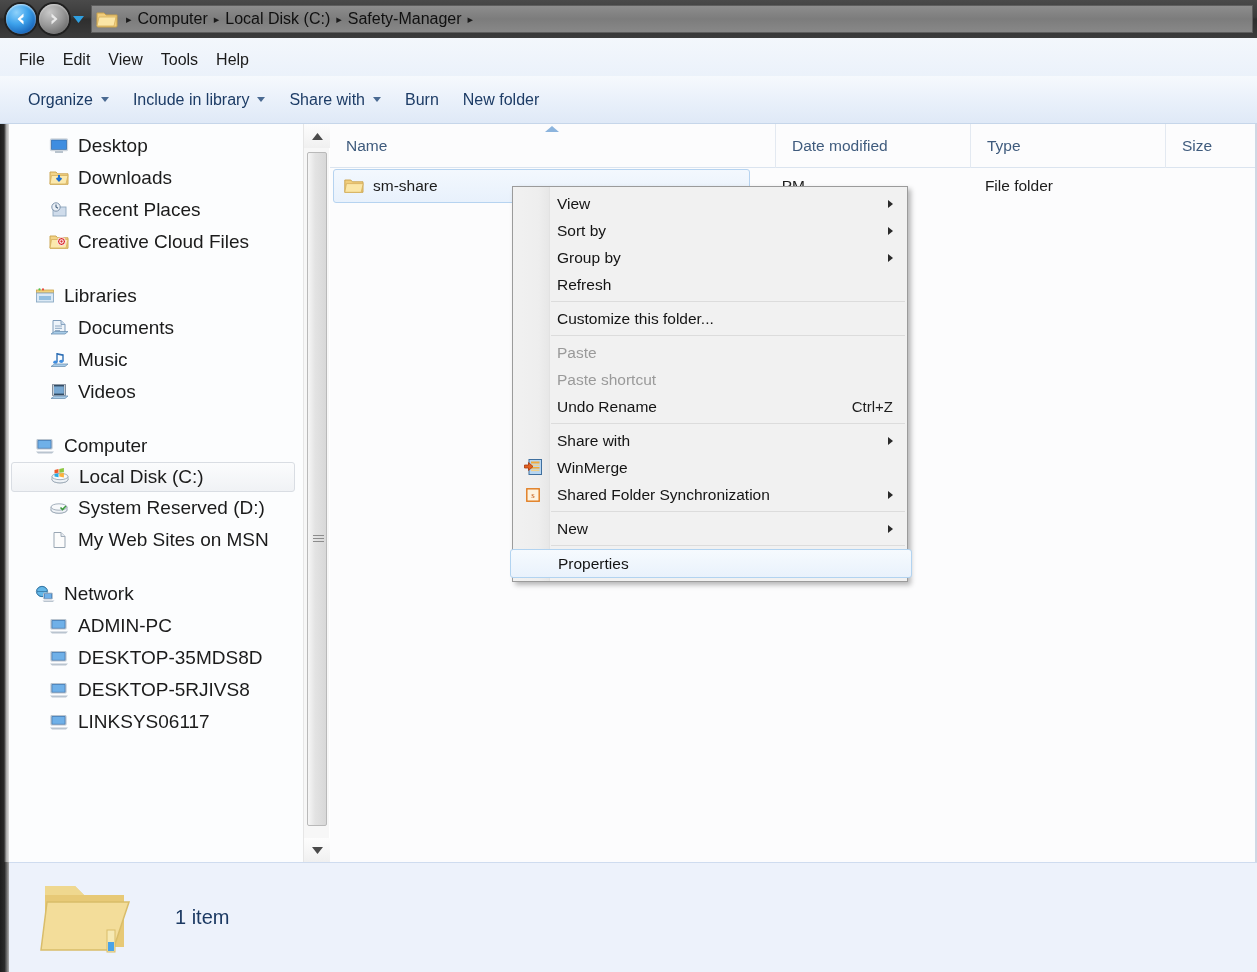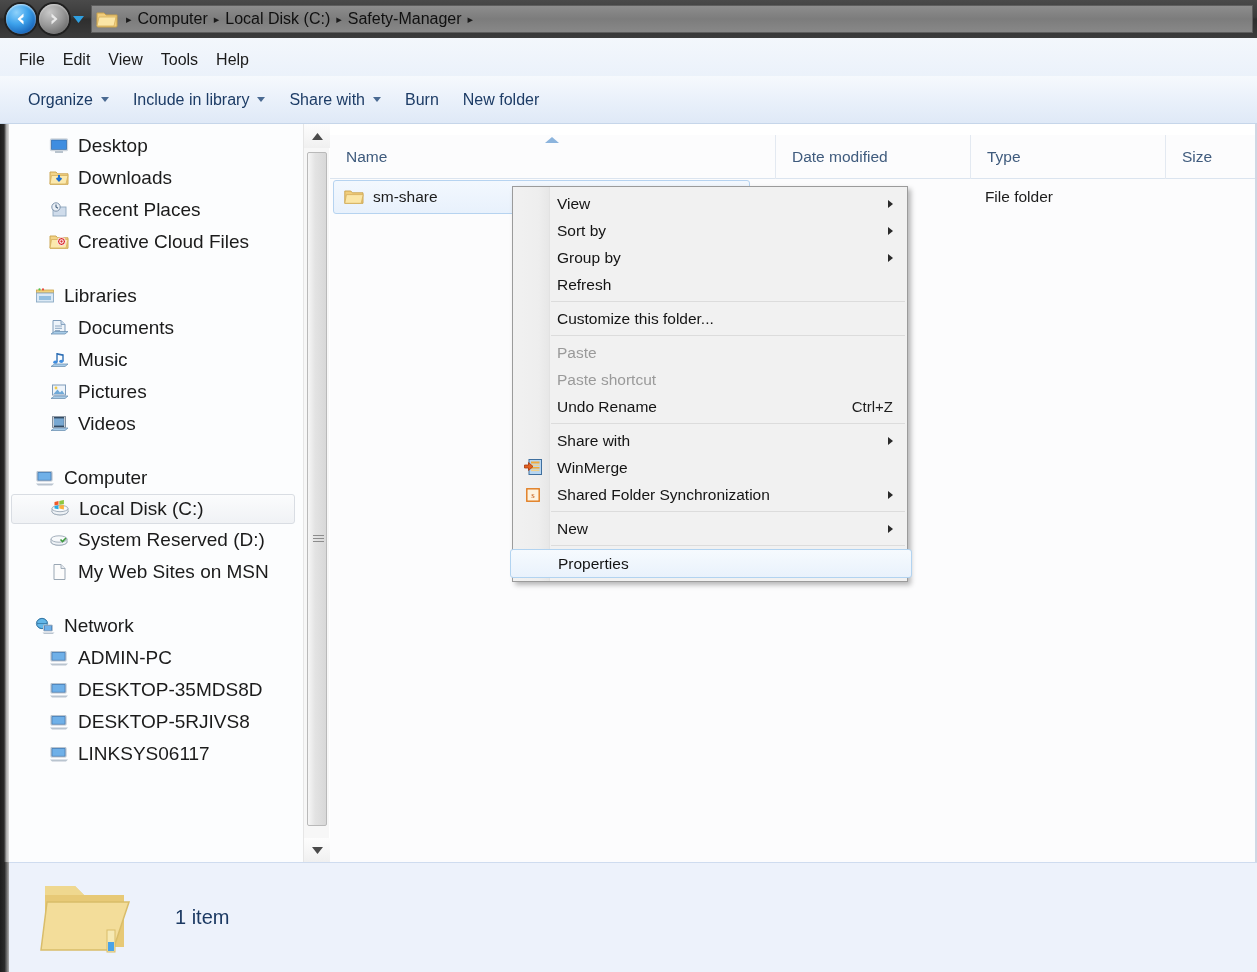--- a/index.html
+++ b/index.html
@@ -114,21 +114,21 @@
   .sthumb {
     position: absolute; left: 3px; top: 28px; width: 20px; height: 674px;
     background: linear-gradient(to right, #f6f6f6 0%, #e3e3e3 40%, #d8d8d8 100%);
     border: 1px solid #b9b9b9; border-radius: 2px;
   }
   .sgrip { position: absolute; left: 5px; top: 382px; width: 11px; height: 8px; }
   .sgrip i { display: block; height: 1px; background: #8c8c8c; margin-bottom: 2px; }
 
   
   .listpane {
-    position: absolute; left: 330px; top: 135px; width: 925px; height: 738px;
+    position: absolute; left: 330px; top: 124px; width: 925px; height: 738px;
     background: #fcfcfd;
   }
   .colheader {
     position: relative; height: 44px; display: flex; align-items: center;
     border-bottom: 1px solid #dbe4ef;
     background: #fcfcfd;
     color: #3f5b7d; font-size: 15.5px;
   }
   .col { height: 44px; display: flex; align-items: center; padding-left: 16px;
          border-left: 1px solid #e3e9f1; position: relative; }
@@ -336,29 +336,20 @@
         <path d="M8 2 L14 3.2 V5 L8 3.8 Z" fill="#2f6fb5"></path>
         <path d="M8 2 v9" stroke="#2f6fb5" stroke-width="1.4"></path>
         <path d="M14 3.2 v7" stroke="#2f6fb5" stroke-width="1.4"></path>
         <ellipse cx="6.3" cy="11.2" rx="2.1" ry="1.6" fill="#3e8de0"></ellipse>
         <ellipse cx="12.3" cy="10.3" rx="2.1" ry="1.6" fill="#3e8de0"></ellipse>
         <path d="M2 15.5 l3.5 -2.5 H19 l-3 2.5 Z" fill="#a8cce8" stroke="#6f93b4" stroke-width="0.8"></path>
       </svg>
       <span>Music</span>
     </div>
 
-    <div class="tnode">
-      <svg class="ticon" viewBox="0 0 20 18">
-        <rect x="3.5" y="2" width="13" height="10" fill="#eef4fa" stroke="#7f9cba" stroke-width="1"></rect>
-        <circle cx="7" cy="5" r="1.4" fill="#f0c94a"></circle>
-        <path d="M4.5 11 L8.5 6.5 L11 9.5 L13 7.5 L15.5 11 Z" fill="#6fa9d8"></path>
-        <path d="M2 15.5 l3.5 -2.5 H19 l-3 2.5 Z" fill="#a8cce8" stroke="#6f93b4" stroke-width="0.8"></path>
-      </svg>
-      <span>Pictures</span>
-    </div>
 
     <div class="tnode">
       <svg class="ticon" viewBox="0 0 20 18">
         <rect x="3.5" y="2" width="13" height="10" fill="#3f5a74" stroke="#2b3f54" stroke-width="1"></rect>
         <rect x="5" y="3.5" width="9.8" height="7" fill="#78a8d2"></rect>
         <rect x="3.5" y="2" width="1.4" height="10" fill="#d7dde4"></rect>
         <rect x="15.1" y="2" width="1.4" height="10" fill="#d7dde4"></rect>
         <path d="M2 15.5 l3.5 -2.5 H19 l-3 2.5 Z" fill="#a8cce8" stroke="#6f93b4" stroke-width="0.8"></path>
       </svg>
       <span>Videos</span>

